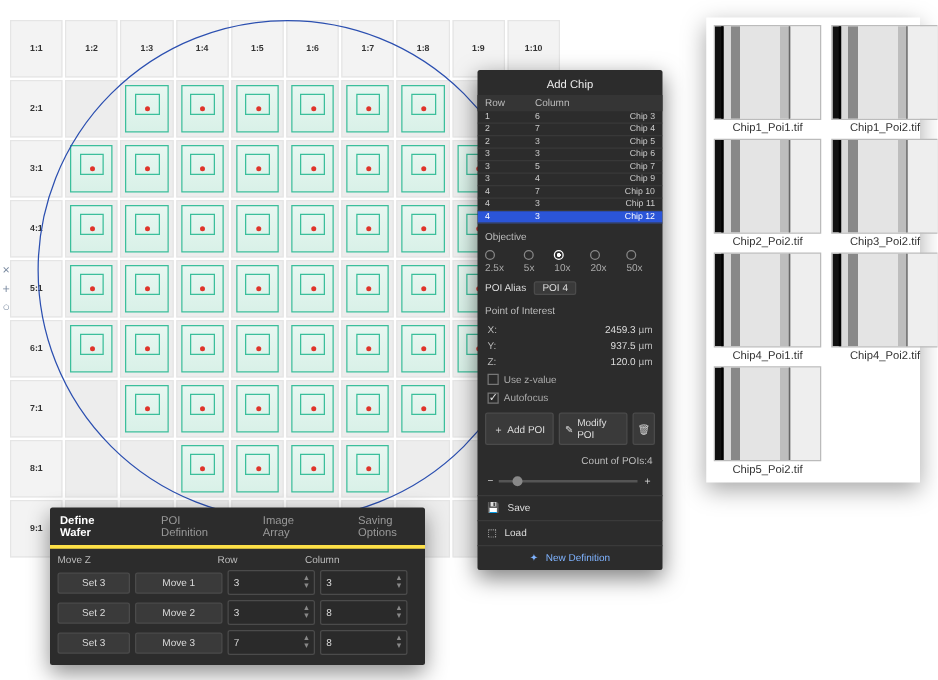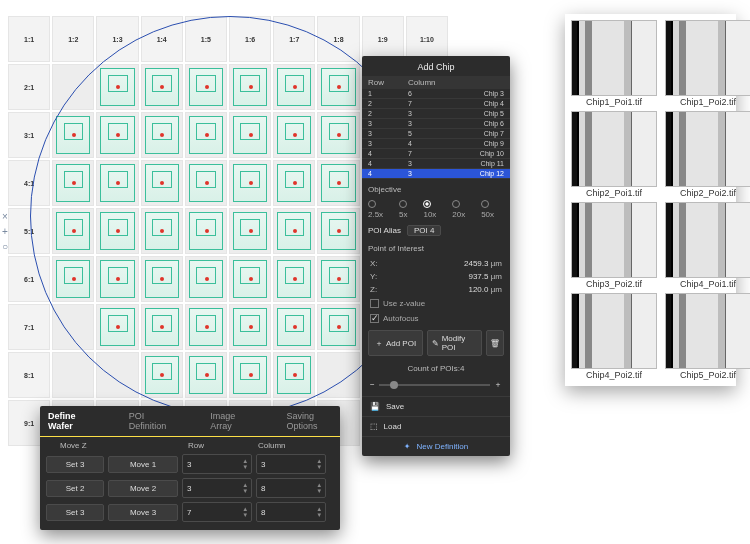--- a/index.html
+++ b/index.html
@@ -11,52 +11,52 @@
   .cell { background: #ededed; border: 1px solid #e5e5e5; font-size: 7px; color: #333; position: relative; }
   .cell.hdr { background: #f3f3f3; display: flex; align-items: center; justify-content: center; font-weight: 600; }
   .chip-inner { position: absolute; inset: 3px; border: 1px solid #3bbf9b; background: linear-gradient(#e8f7f1,#d9f1e8); }
   .chip-inner::before { content:""; position:absolute; left:20%; top:18%; width:55%; height:40%; border:1px solid #3bbf9b; }
   .chip-inner::after { content:""; position:absolute; left:46%; top:44%; width:4px; height:4px; background:#e0352b; border-radius:50%; }
   .wafer-circle { position:absolute; left:22px; top:0; width:400px; height:400px; border:1px solid #2b4fb0; border-radius:50%; pointer-events:none; }
   .side-icons { position:absolute; left:-6px; top:195px; display:flex; flex-direction:column; gap:4px; color:#7a8aa0; font-size:10px; }
 
   
   .define-panel { position:absolute; left:40px; top:406px; width:300px; background:#2c2c2c; color:#ddd; border-radius:2px; box-shadow:0 6px 18px rgba(0,0,0,.45); font-size:9px; }
-  .define-tabs { display:flex; border-bottom:1px solid #fde047;gap:24px; }
+  .define-tabs { display:flex; border-bottom:3px solid #fde047;gap:24px; }
   .define-tabs > div { padding:5px 8px; color:#999; cursor:pointer; }
   .define-tabs > div.active { color:#fff; font-weight:600; }
-  .dw-head { display:grid; grid-template-columns: 58px 70px 70px 70px; padding:4px 20px 2px; color:#bbb; font-size:8px; }
+  .dw-head { display:grid; grid-template-columns: 58px 70px 70px 70px; padding:4px 6px 2px; color:#bbb; font-size:8px; }
   .dw-row { display:grid; grid-template-columns: 58px 70px 70px 70px; gap:4px; padding:2px 6px; align-items:center; }
   .dw-btn { background:#3a3a3a; border:1px solid #4b4b4b; border-radius:2px; color:#ddd; font-size:8px; padding:3px 6px; text-align:center; cursor:pointer; }
   .dw-spin { background:#2a2a2a; border:1px solid #4b4b4b; border-radius:2px; color:#ddd; font-size:8px; padding:3px 4px; display:flex; justify-content:space-between; align-items:center; }
   .dw-spin .arrows { color:#888; font-size:7px; line-height:6px; display:flex; flex-direction:column; }
 
   
-  .poi-panel { position:absolute; left:362px; top:56px; width:148px; background:#2c2c2c; color:#ddd; border-radius:2px; box-shadow:0 6px 18px rgba(0,0,0,.5); font-size:8px; }
+  .poi-panel { position:absolute; left:382px; top:56px; width:148px; background:#2c2c2c; color:#ddd; border-radius:2px; box-shadow:0 6px 18px rgba(0,0,0,.5); font-size:8px; }
   .poi-title { text-align:center; padding:6px 0 4px; font-size:9px; color:#eee; }
   .poi-table-h { display:grid; grid-template-columns: 40px 40px 1fr; background:#353535; padding:2px 6px; color:#bbb; }
   .poi-rows { max-height:96px; overflow:hidden; }
   .poi-tr { display:grid; grid-template-columns: 40px 40px 1fr; padding:1px 6px; border-bottom:1px solid #383838; color:#ccc; font-size:7px; }
   .poi-tr.sel { background:#2b55d8; color:#fff; }
   .sep { height:6px; }
   .sect-h { padding:4px 6px; color:#bbb; font-size:8px; }
   .objectives { display:flex; gap:6px; padding:2px 6px 4px; align-items:center; color:#aaa; }
   .radio { width:8px; height:8px; border-radius:50%; border:1px solid #888; display:inline-block; margin-right:2px; }
   .radio.on { border-color:#fff; background:radial-gradient(#fff 35%, transparent 40%); }
   .field { display:flex; justify-content:space-between; padding:2px 8px; color:#bbb; }
   .field .val { color:#ddd; }
   .alias-wrap { display:flex; align-items:center; gap:6px; padding:2px 6px 4px; }
   .alias-box { background:#3a3a3a; border:1px solid #4b4b4b; padding:0 6px; color:#ddd; border-radius:2px; font-size:8px; }
   .chk-row { display:flex; align-items:center; gap:4px; padding:3px 8px; color:#aaa; }
   .chkbox { width:9px; height:9px; border:1px solid #777; background:#2a2a2a; position:relative; }
   .chkbox.on::after { content:"✓"; position:absolute; left:0; top:-2px; font-size:9px; color:#ddd; }
   .btn-row { display:flex; gap:4px; padding:4px 6px; }
   .p-btn { flex:1; background:#3a3a3a; border:1px solid #4b4b4b; border-radius:2px; padding:3px 4px; display:flex; align-items:center; justify-content:center; gap:3px; color:#ddd; cursor:pointer; font-size:8px; }
   .p-btn.icon-only { flex:0 0 18px; padding:3px 0; }
-  .count-row { padding:4px 8px; color:#bbb; display:flex; justify-content:center; }
+  .count-row { padding:4px 8px; color:#bbb; display:flex; justify-content:flex-end; }
   .slider { padding:2px 8px 6px; display:flex; align-items:center; gap:4px; }
   .slider-track { flex:1; height:2px; background:#555; position:relative; }
   .slider-thumb { position:absolute; left:10%; top:-3px; width:8px; height:8px; background:#888; border-radius:50%; }
   .sl-row { display:flex; align-items:center; gap:6px; padding:5px 8px; color:#ddd; border-top:1px solid #3a3a3a; cursor:pointer; }
   .sl-row.center { justify-content:center; color:#7fb3ff; }
 
   
   .thumbs { position:absolute; right:14px; top:14px; width:171px; background:#fff; box-shadow:0 6px 18px rgba(0,0,0,.35); padding:6px; display:grid; grid-template-columns:1fr 1fr; gap:4px 8px; }
   .thumb { display:flex; flex-direction:column; align-items:center; }
   .thumb-img { width:86px; height:76px; background:linear-gradient(90deg,#111 0 8%, #d9d9d9 8% 15%, #888 15% 24%, #e4e4e4 24% 62%, #bdbdbd 62% 72%, #eee 72% 100%); border:1px solid #bbb; position:relative; }
@@ -473,24 +473,20 @@
     <div class="thumb">
       <div class="thumb-img"></div>
       <div class="thumb-label">Chip1_Poi1.tif</div>
     </div>
     <div class="thumb">
       <div class="thumb-img"></div>
       <div class="thumb-label">Chip1_Poi2.tif</div>
     </div>
     <div class="thumb">
       <div class="thumb-img"></div>
-      <div class="thumb-label">Chip2_Poi1.tif</div>
-    </div>
-    <div class="thumb">
-      <div class="thumb-img"></div>
       <div class="thumb-label">Chip2_Poi2.tif</div>
     </div>
     <div class="thumb">
       <div class="thumb-img"></div>
       <div class="thumb-label">Chip3_Poi2.tif</div>
     </div>
     <div class="thumb">
       <div class="thumb-img"></div>
       <div class="thumb-label">Chip4_Poi1.tif</div>
     </div>

